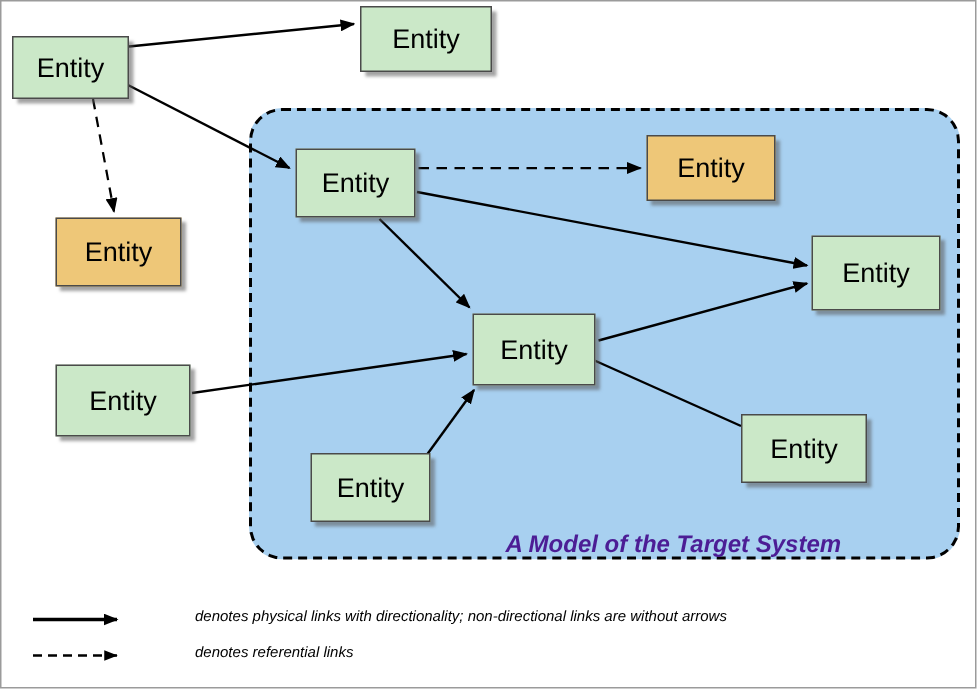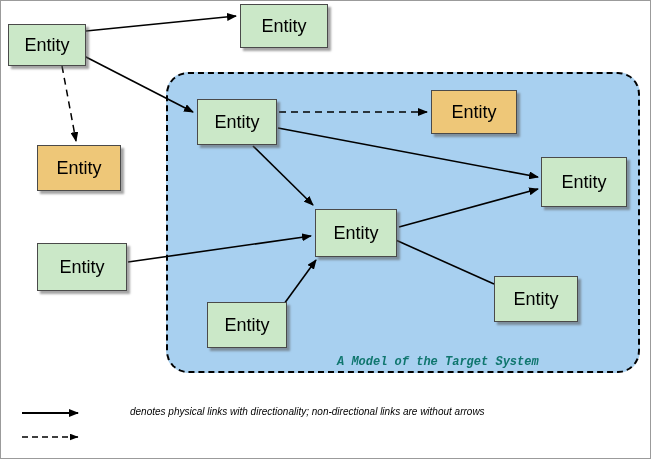--- a/index.html
+++ b/index.html
@@ -26,26 +26,25 @@
   }
   .system-box {
     position: absolute;
     background: #a8d0f0;
     border: 2px dashed #000000;
     border-radius: 22px;
     box-sizing: border-box;
   }
   .system-label {
     position: absolute;
-    font-size: 12px;
+    font-size: 16px;
     font-weight: bold;
     font-style: italic;
-    color: #0f766e;
+    color: #4c1d95;
     white-space: nowrap;
-    font-family: Liberation Mono, monospace;
   }
   .entity {
     position: absolute;
     box-sizing: border-box;
     border: 1px solid #4a4a4a;
     display: flex;
     align-items: center;
     justify-content: center;
     font-size: 18px;
     color: #000;
@@ -138,14 +137,15 @@
       <span>Entity</span>
     </div>
   <div class="entity green" style="left:207px; top:302px; width:80px; height:46px;">
       <span>Entity</span>
     </div>
   <div class="entity green" style="left:494px; top:276px; width:84px; height:46px;">
       <span>Entity</span>
     </div>
 
   <div class="legend-text" style="left:88px; top:406px;">denotes physical links with directionality; non-directional links are without arrows</div>
+  <div class="legend-text" style="left:88px; top:430px;">denotes referential links</div>
 
 </div>
 
 </body></html>

